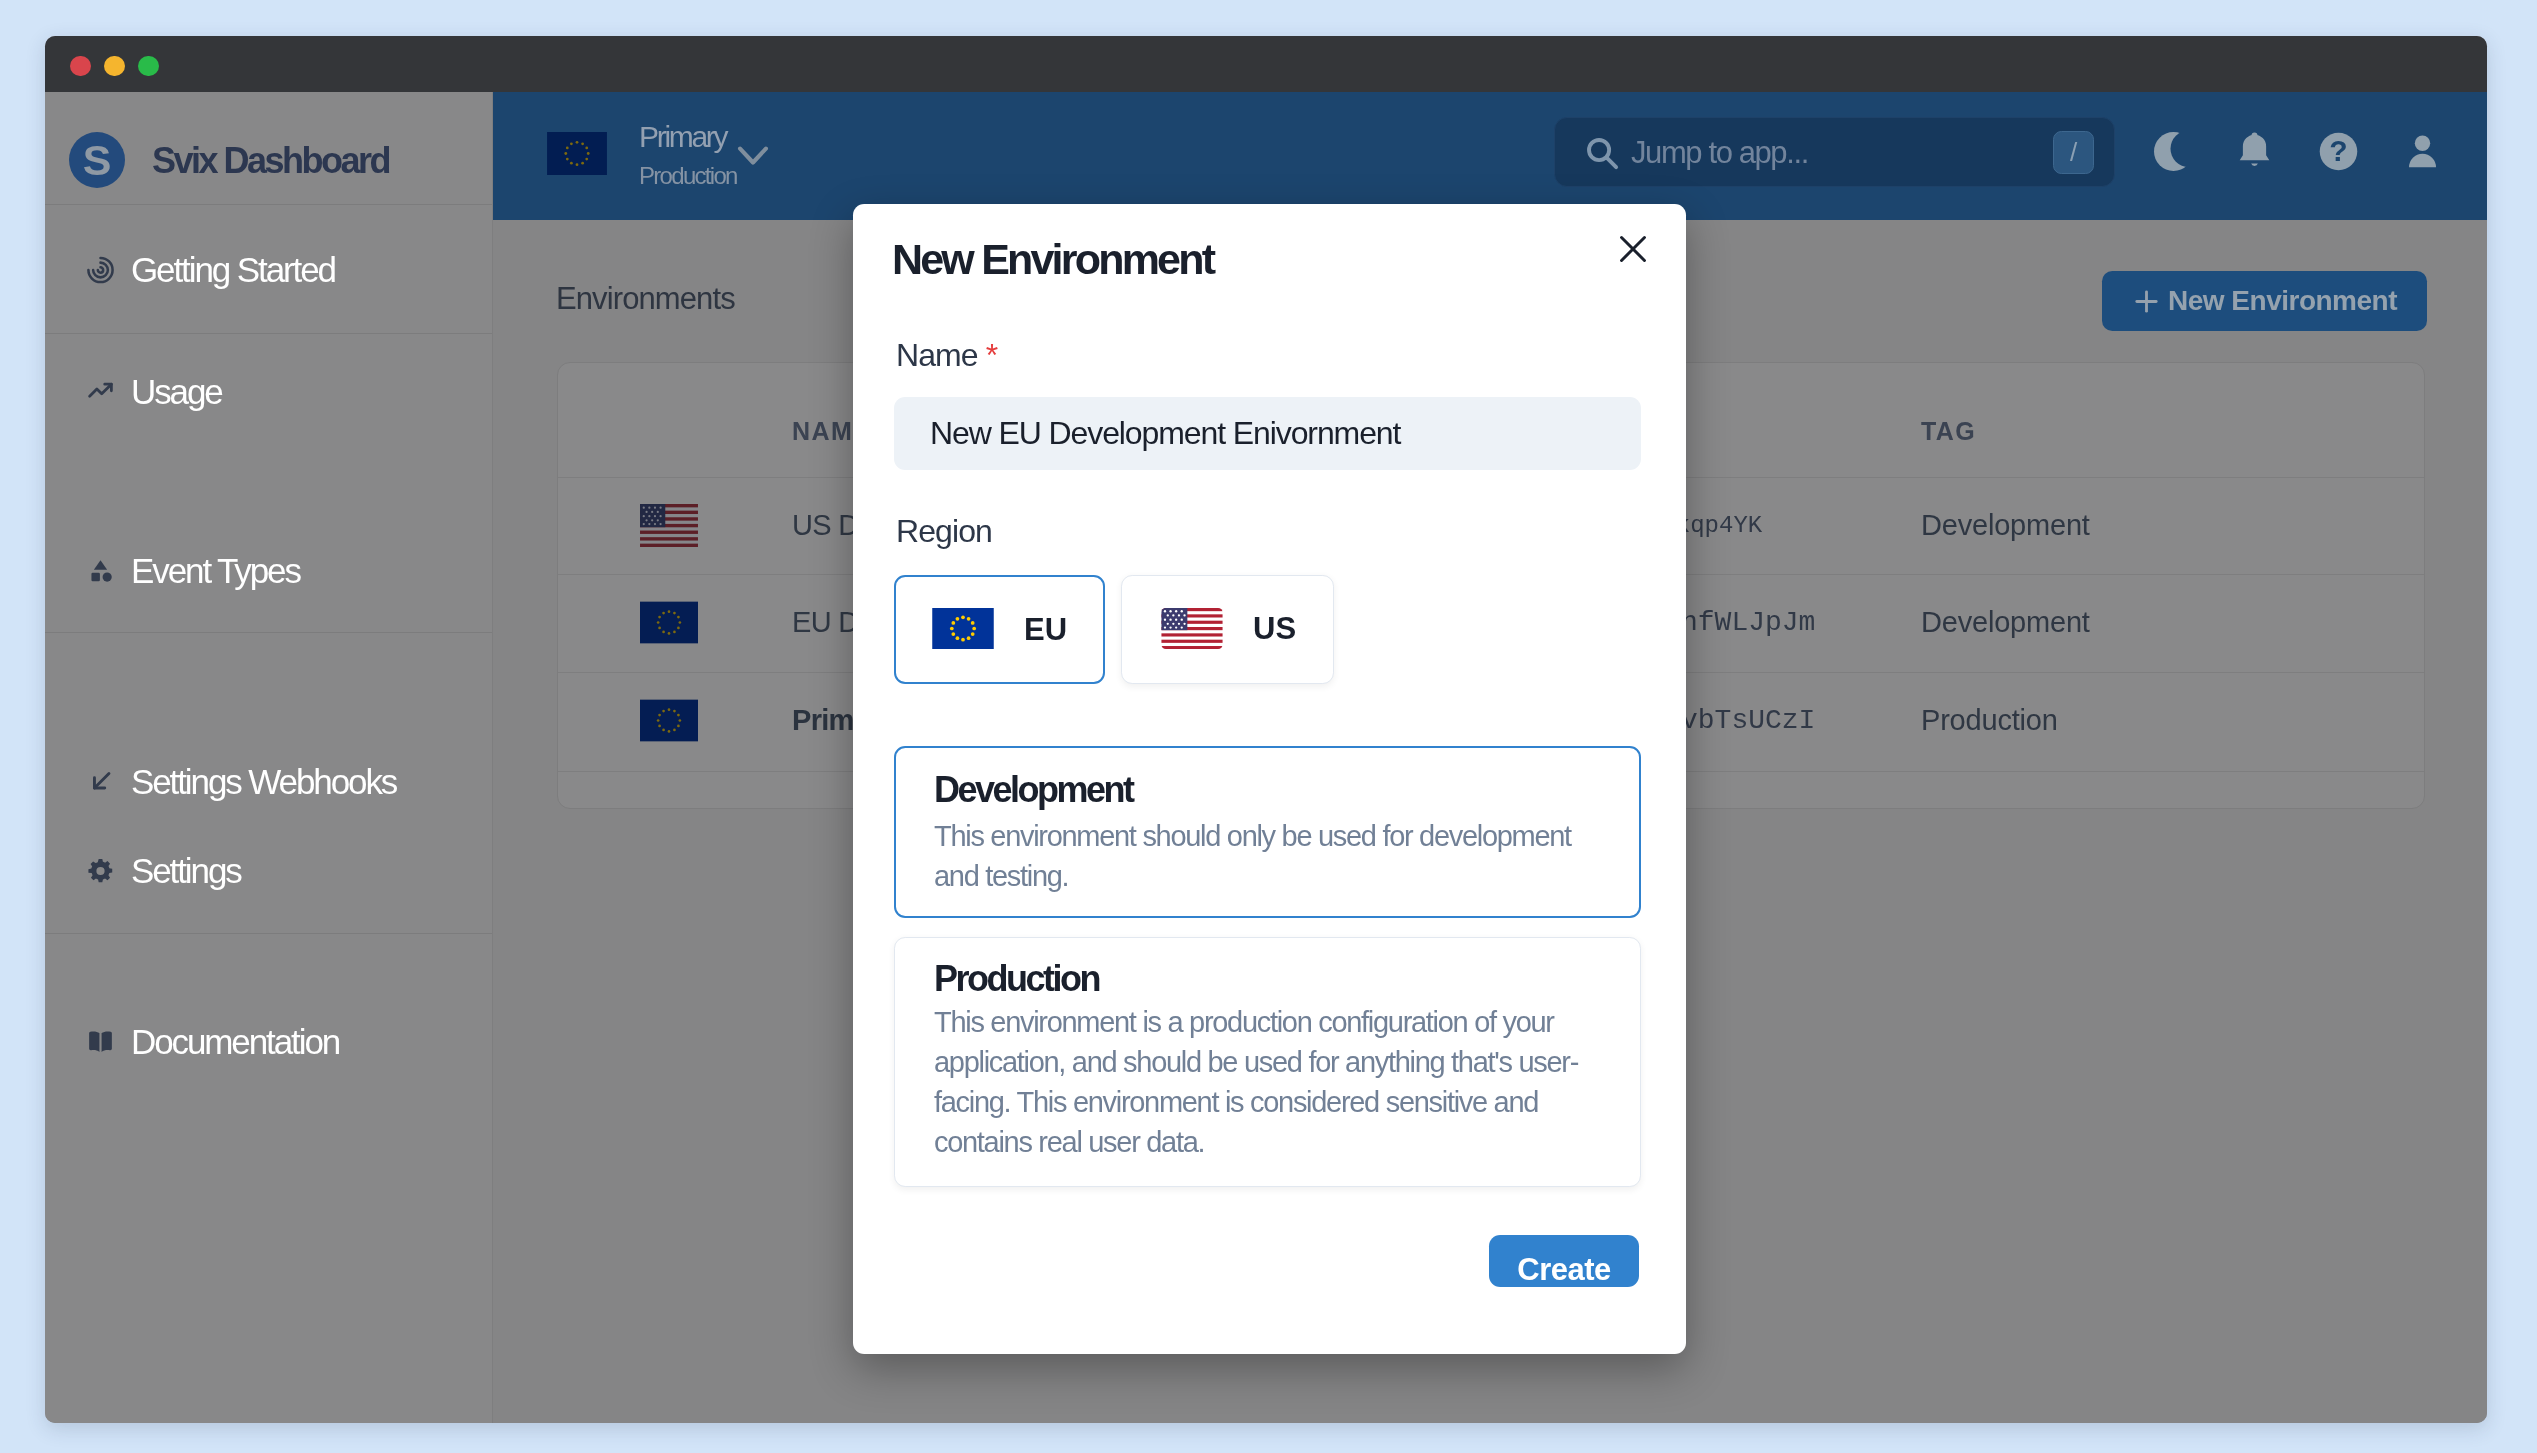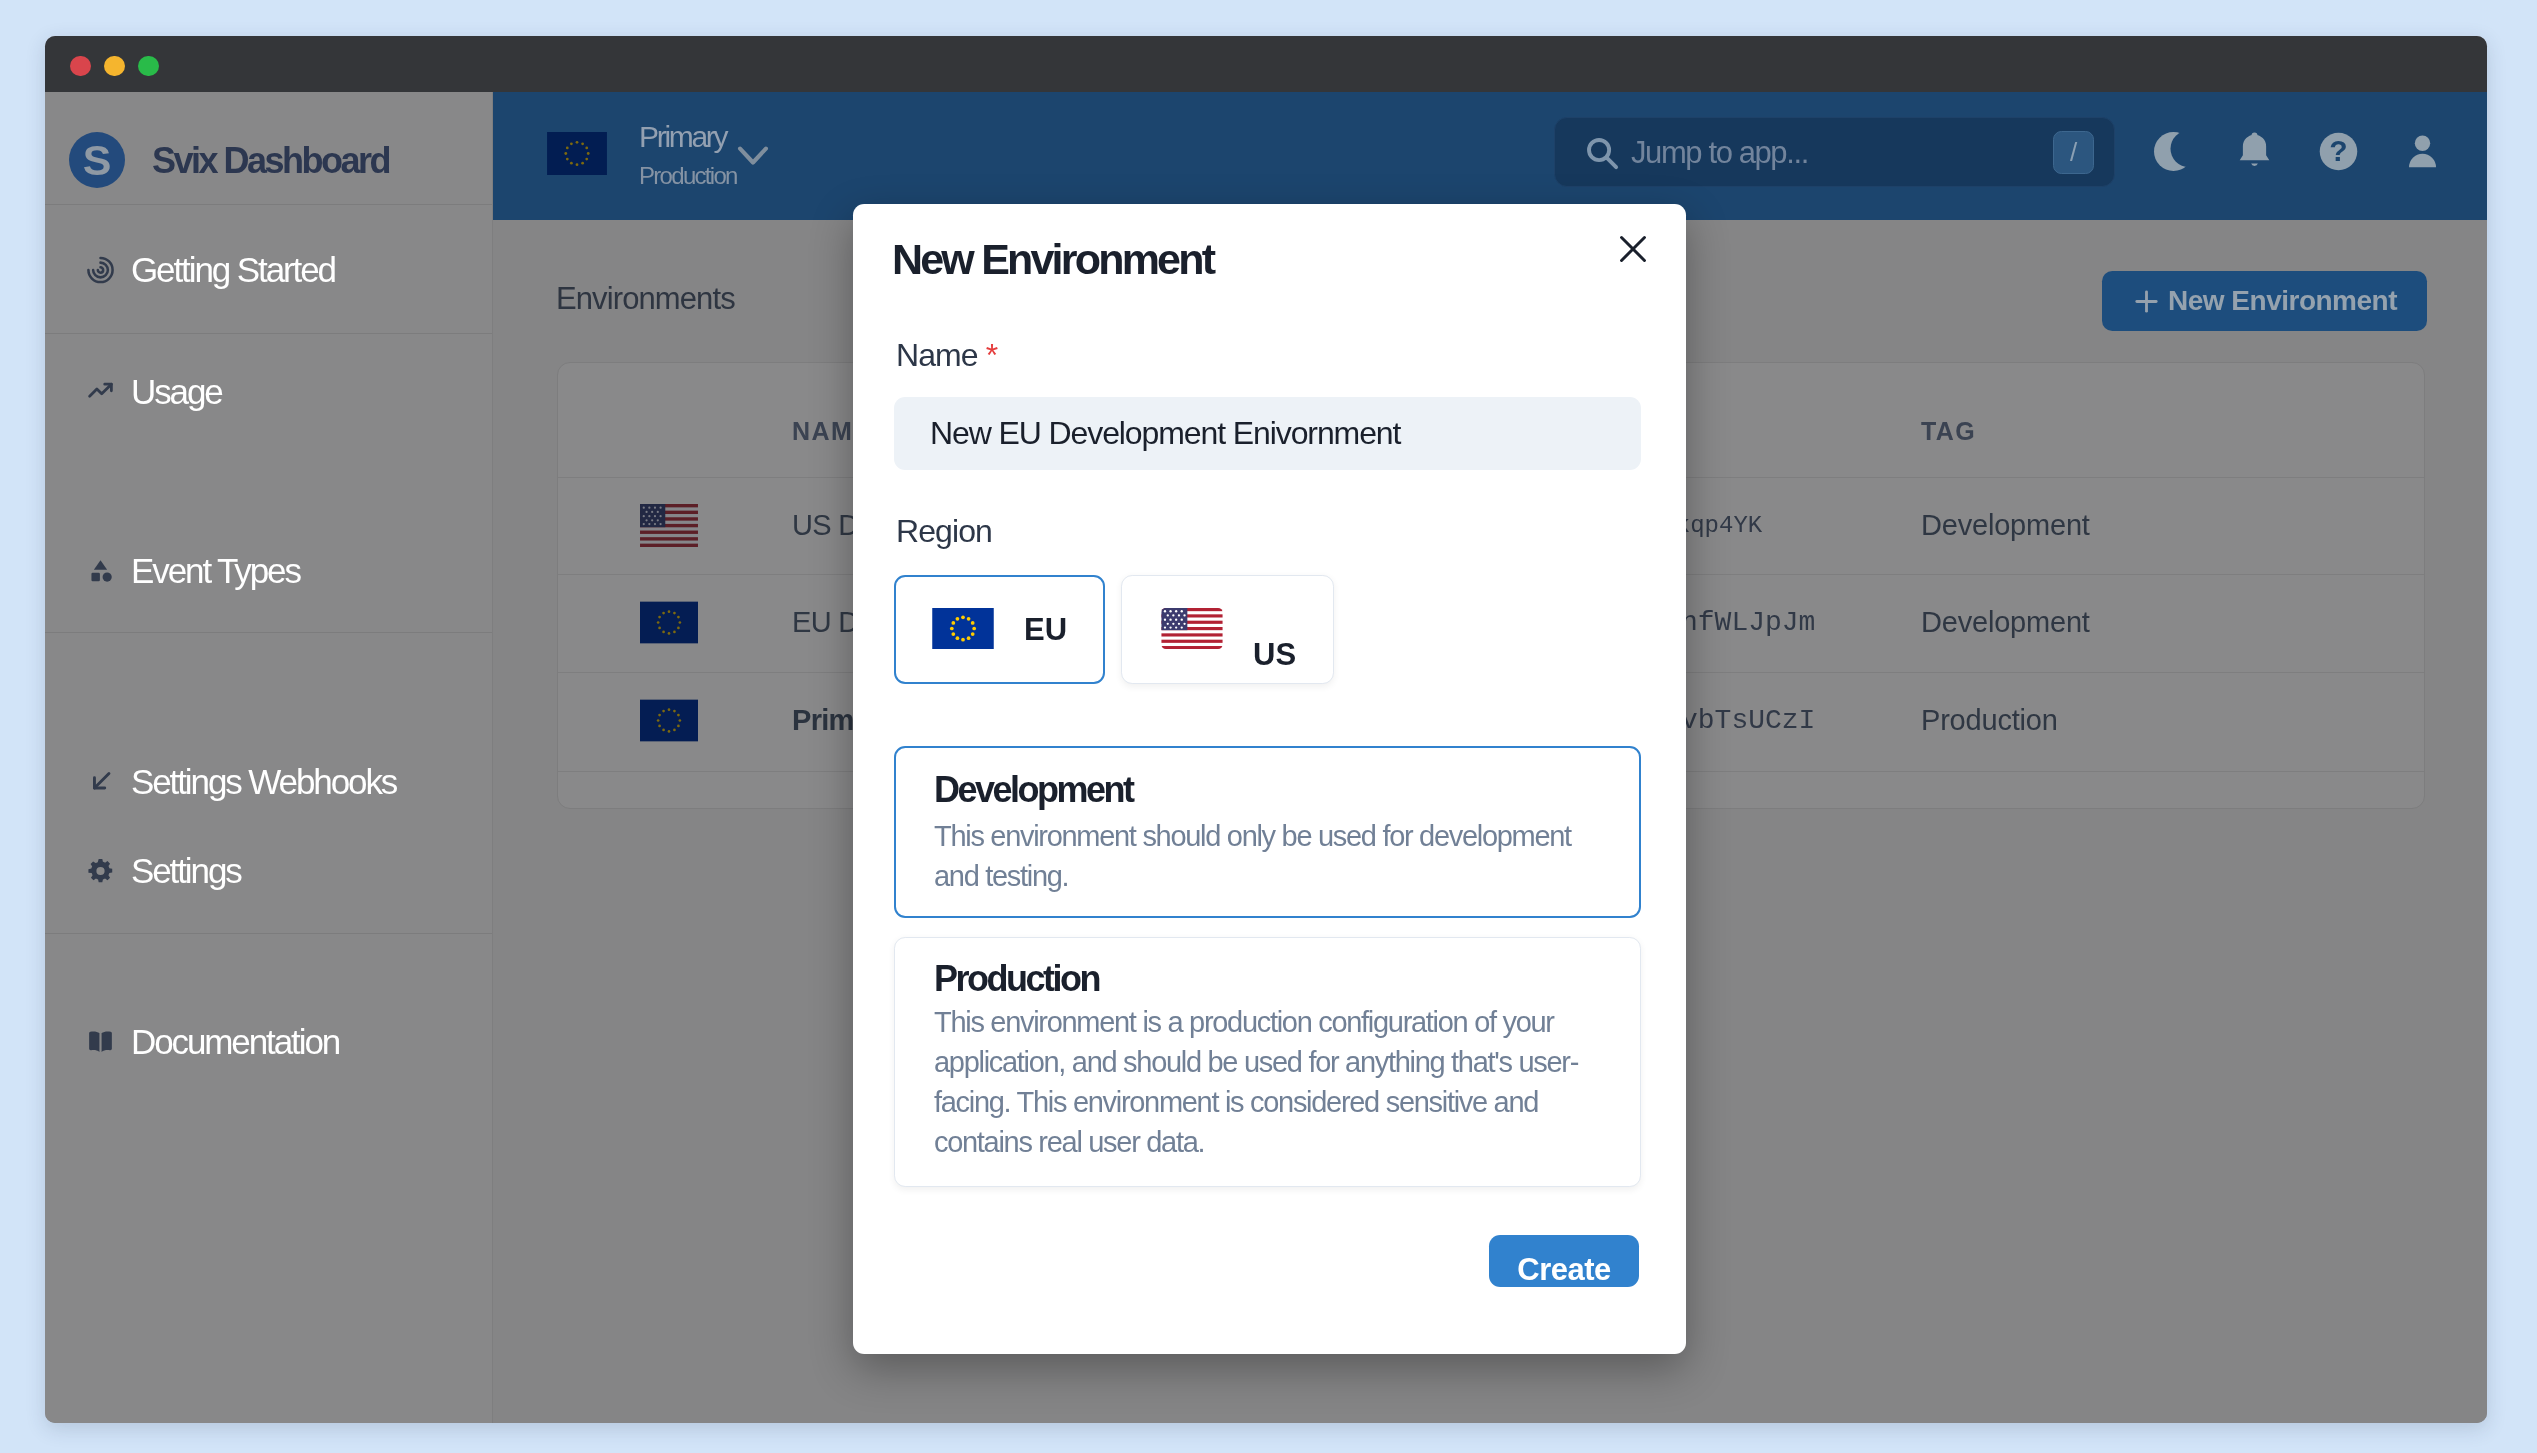--- a/index.html
+++ b/index.html
@@ -326,21 +326,21 @@
               <circle cx="13" cy="17" r="1.25"></circle>
               <circle cx="19" cy="17" r="1.25"></circle>
               <circle cx="25" cy="17" r="1.25"></circle>
               <circle cx="4" cy="21" r="1.25"></circle>
               <circle cx="10" cy="21" r="1.25"></circle>
               <circle cx="16" cy="21" r="1.25"></circle>
               <circle cx="22" cy="21" r="1.25"></circle>
             </g>
           </g>
         </svg>
-        <div class="mi" style="left:131px; top:33px; height:39px; line-height:39px; font-size:31px; font-weight:bold; color:#1a202c;margin-top:26px;">US</div>
+        <div class="mi" style="left:131px; top:33px; height:39px; line-height:39px; font-size:31px; font-weight:bold; color:#1a202c;">US</div>
       </div>
 
       <div class="mi" style="left:41px; top:542px; width:747px; height:172px; border:2.8px solid #3182ce; border-radius:11.2px; background:#fff;">
         <div class="mi" style="left:38px; top:19.6px; height:43px; line-height:43px; font-size:36px; font-weight:bold; letter-spacing:-2.5px; color:#1a202c;">Development</div>
         <div class="mi" style="left:38px; top:68px; font-size:29px; letter-spacing:-1.3px; line-height:40px; color:#718096; white-space:nowrap;">This environment should only be used for development<br>and testing.</div>
       </div>
 
       <div class="mi" style="left:41px; top:733px; width:747px; height:250px; border:1.9px solid #e2e8f0; border-radius:11.2px; background:#fff; box-shadow:0 2.8px 7.5px rgba(0,0,0,0.06);">
         <div class="mi" style="left:39px; top:18.7px; height:43px; line-height:43px; font-size:36px; font-weight:bold; letter-spacing:-2.5px; color:#1a202c;">Production</div>
         <div class="mi" style="left:39px; top:64px; font-size:29px; letter-spacing:-1.3px; line-height:40px; color:#718096; white-space:nowrap;">This environment is a production configuration of your<br>application, and should be used for anything that's user-<br>facing. This environment is considered sensitive and<br>contains real user data.</div>

